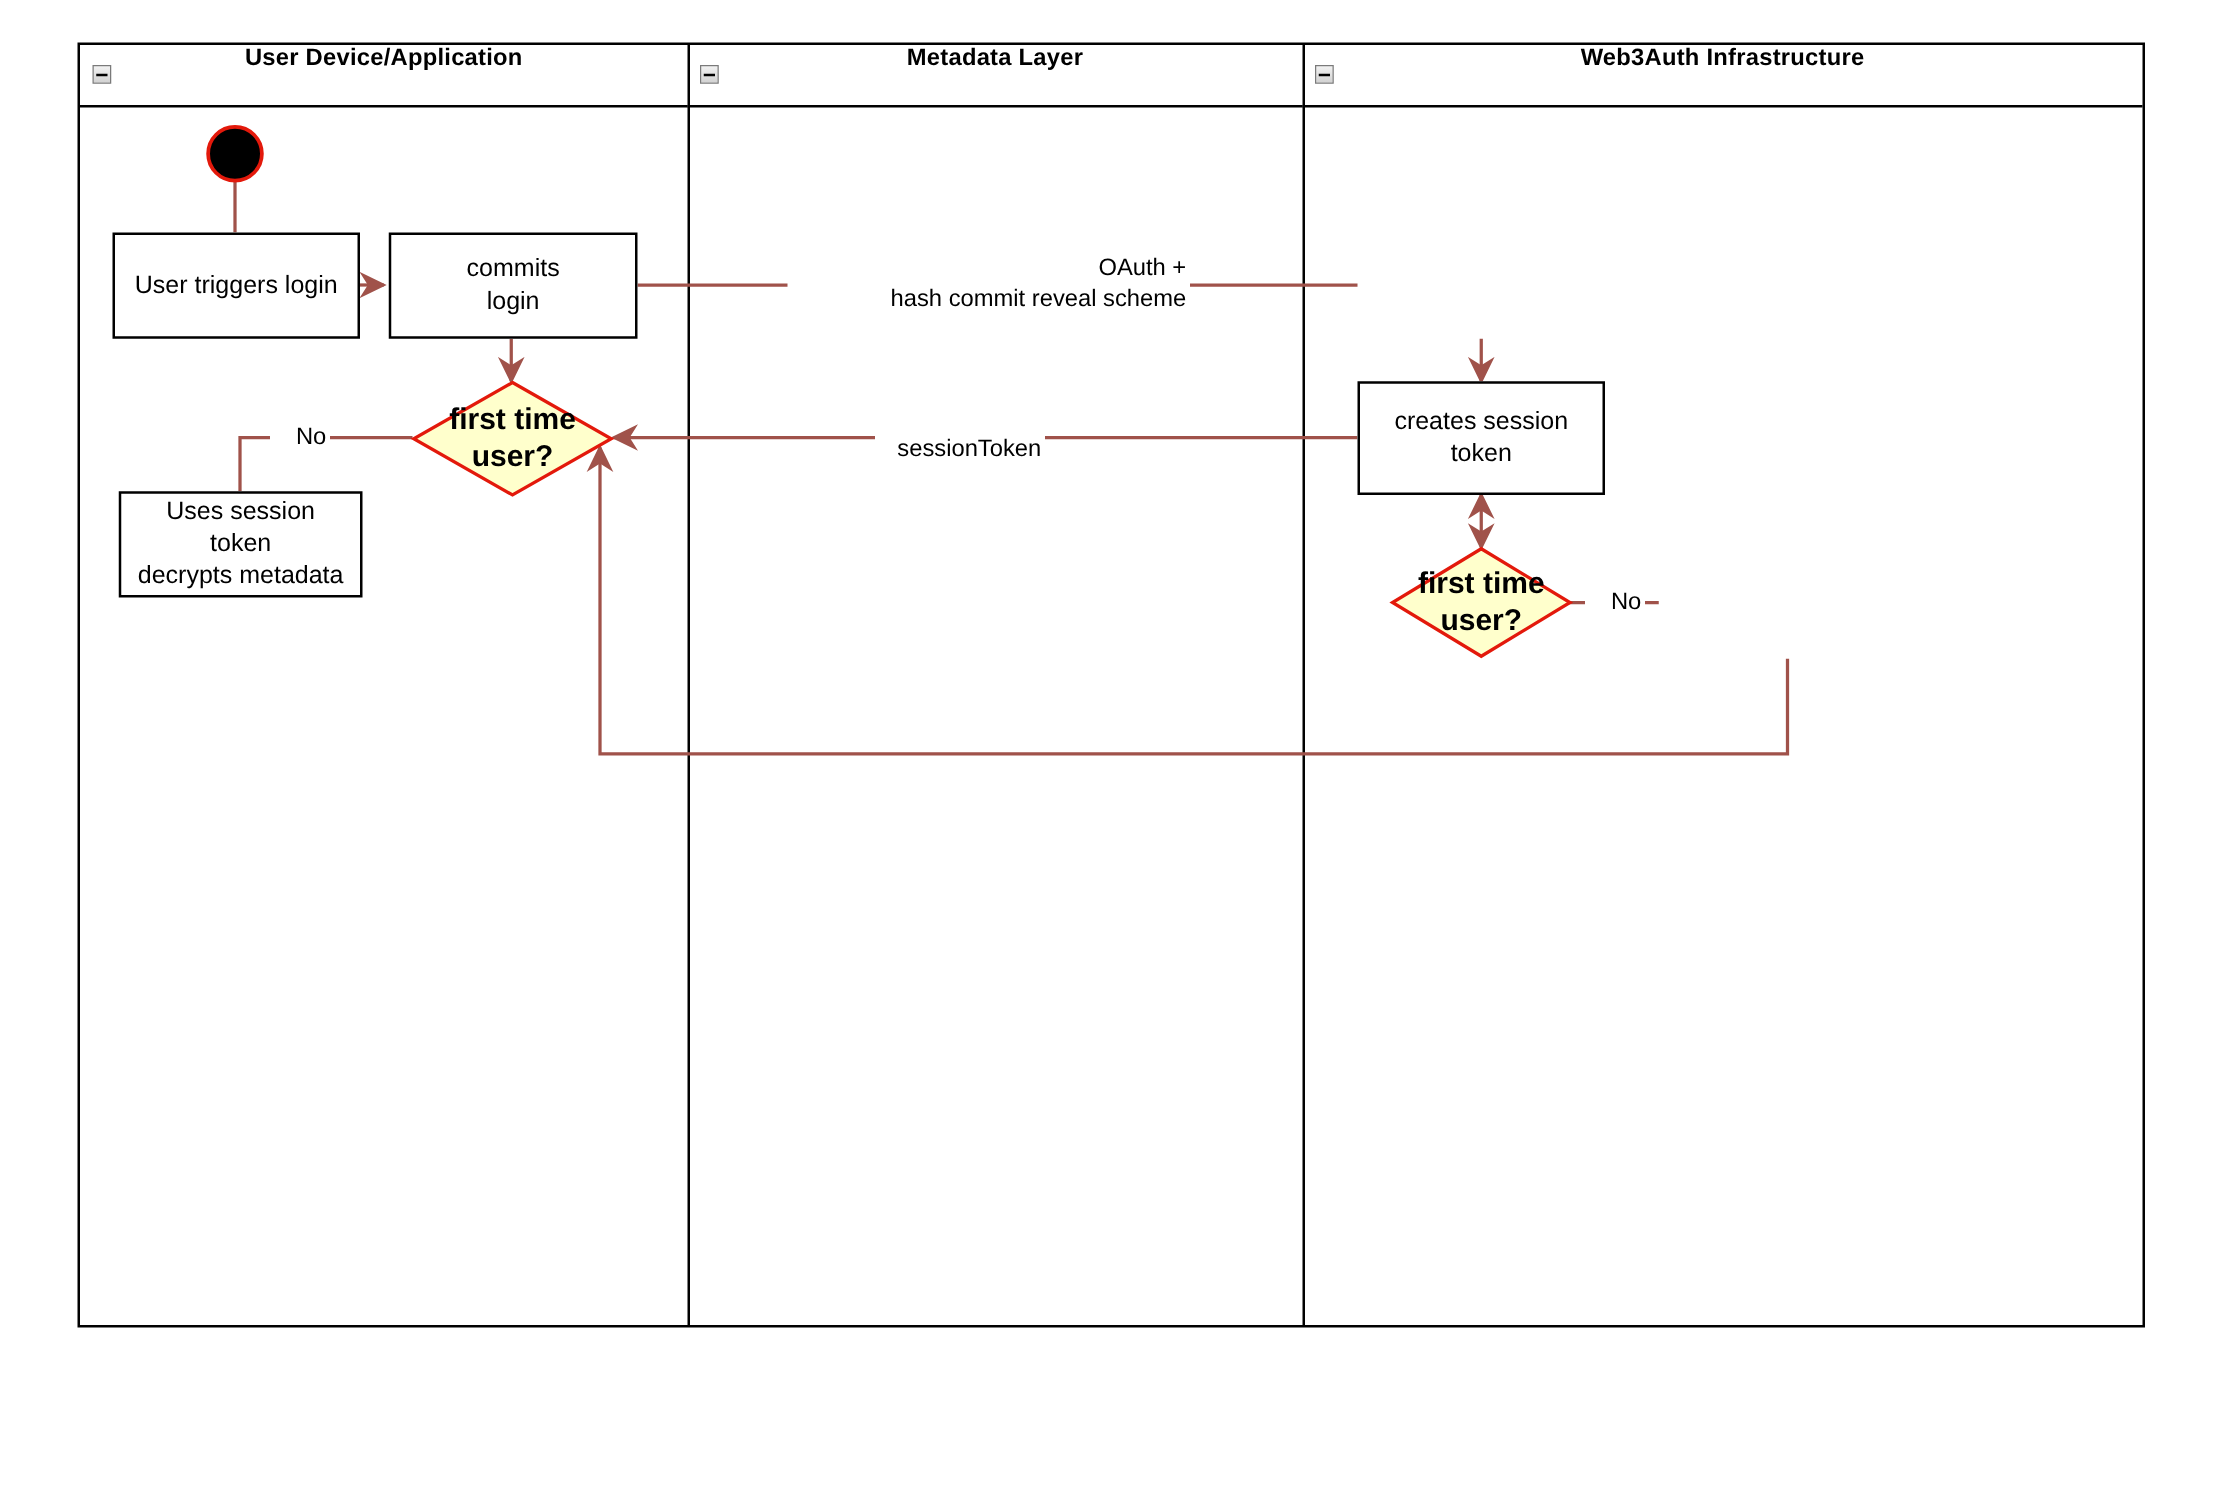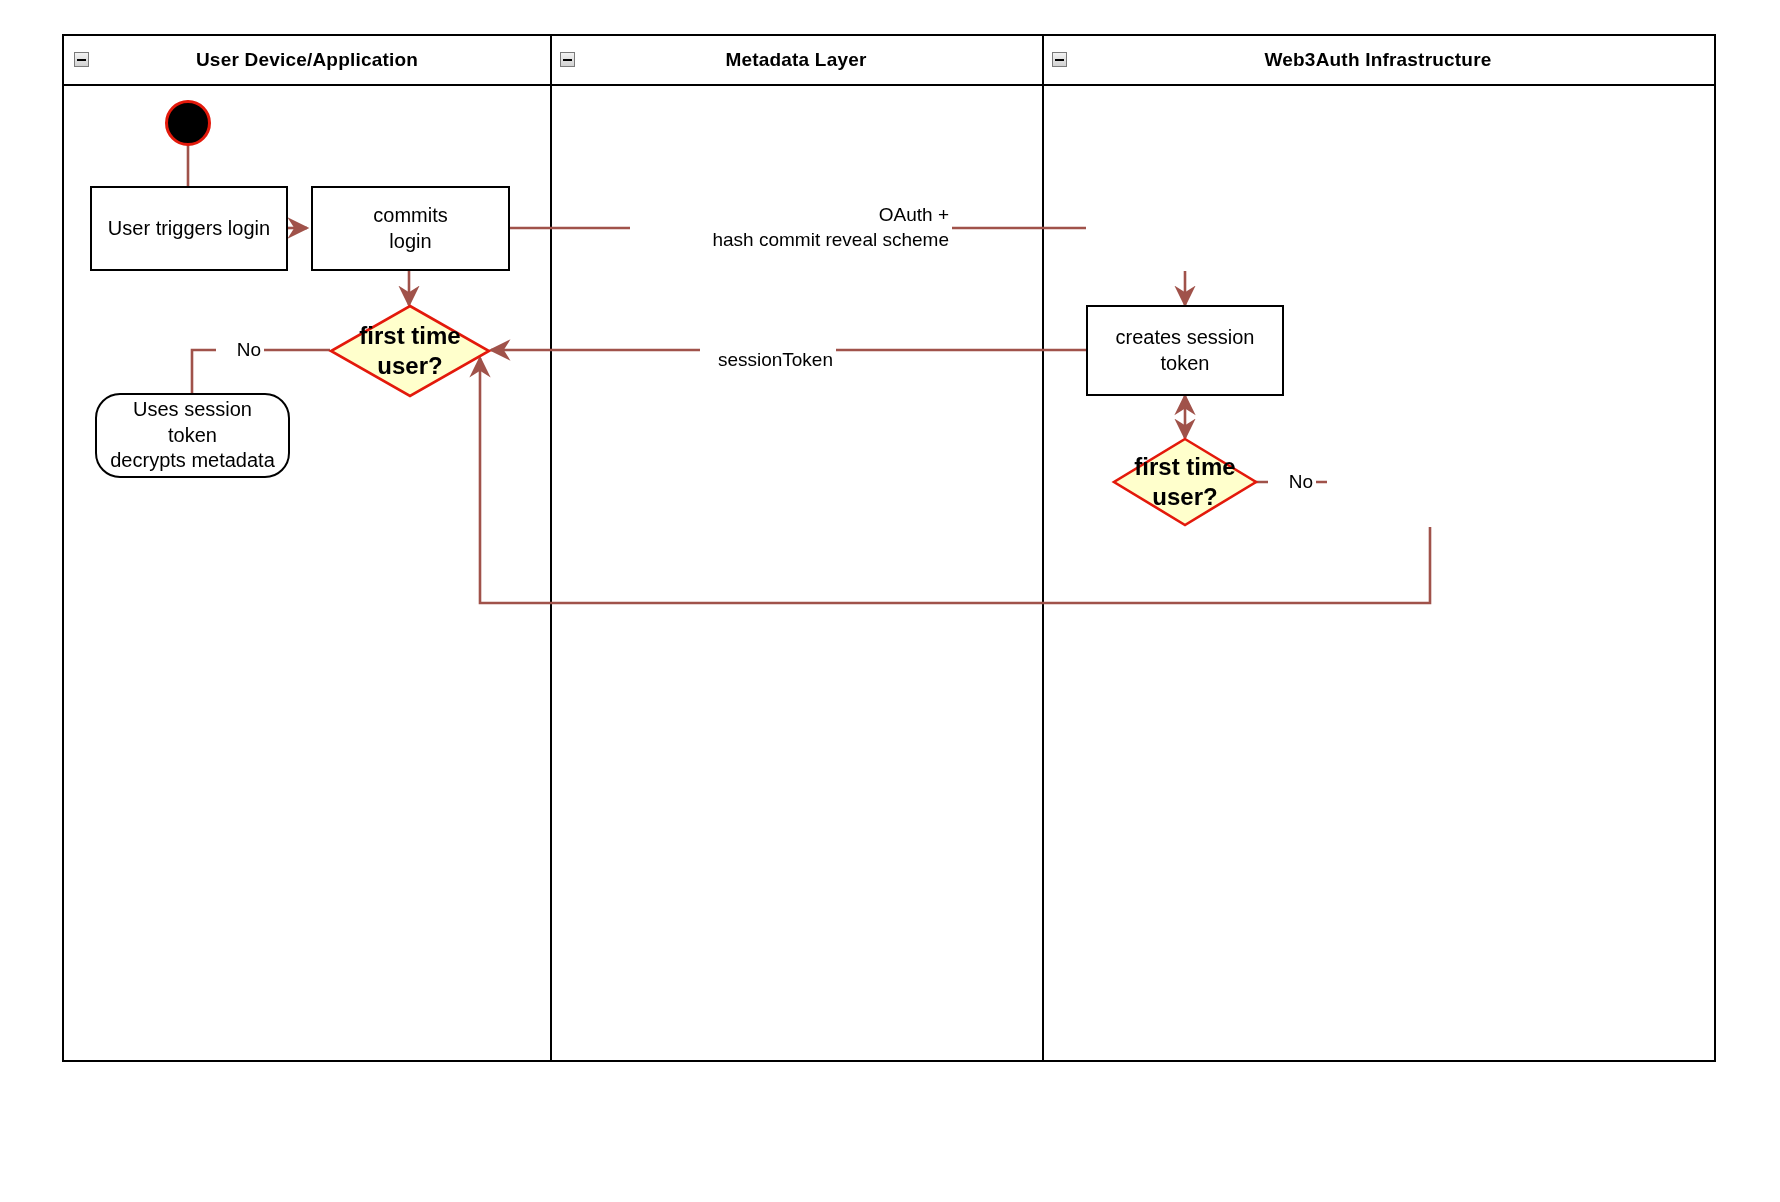--- a/index.html
+++ b/index.html
@@ -42,21 +42,20 @@
     height: 100%;
     border-left: 2px solid #000000;
   }
   .lane-header {
     position: absolute;
     top: 0;
     height: 50px;
     box-sizing: border-box;
     border-bottom: 2px solid #000000;
     display: flex;
-    align-items: center;
     justify-content: center;
   }
   .lane-title {
     font-size: 19px;
     font-weight: bold;
     color: #000000;
     letter-spacing: 0.2px;
     text-align: center;
   }
   .collapse-icon {
@@ -232,21 +231,21 @@
   </div>
 
   <div class="diamond-wrap" style="left:330px; top:305px; width:160px; height:92px;">
     <svg width="160" height="92" viewBox="0 0 160 92" xmlns="http://www.w3.org/2000/svg">
       <polygon points="80,1 159,46 80,91 1,46" fill="#ffffcc" stroke="#e3190b" stroke-width="2.6"></polygon>
     </svg>
     <span class="diamond-label">first time
 user?</span>
   </div>
 
-  <div class="node" style="left:95px; top:393px; width:195px; height:85px;border-radius:25px;">
+  <div class="node" style="left:95px; top:393px; width:195px; height:85px;">
     <span>Uses session
 token
 decrypts metadata</span>
   </div>
 
 
   <div class="node" style="left:1086px; top:305px; width:198px; height:91px;">
     <span>creates session
 token</span>
   </div>

